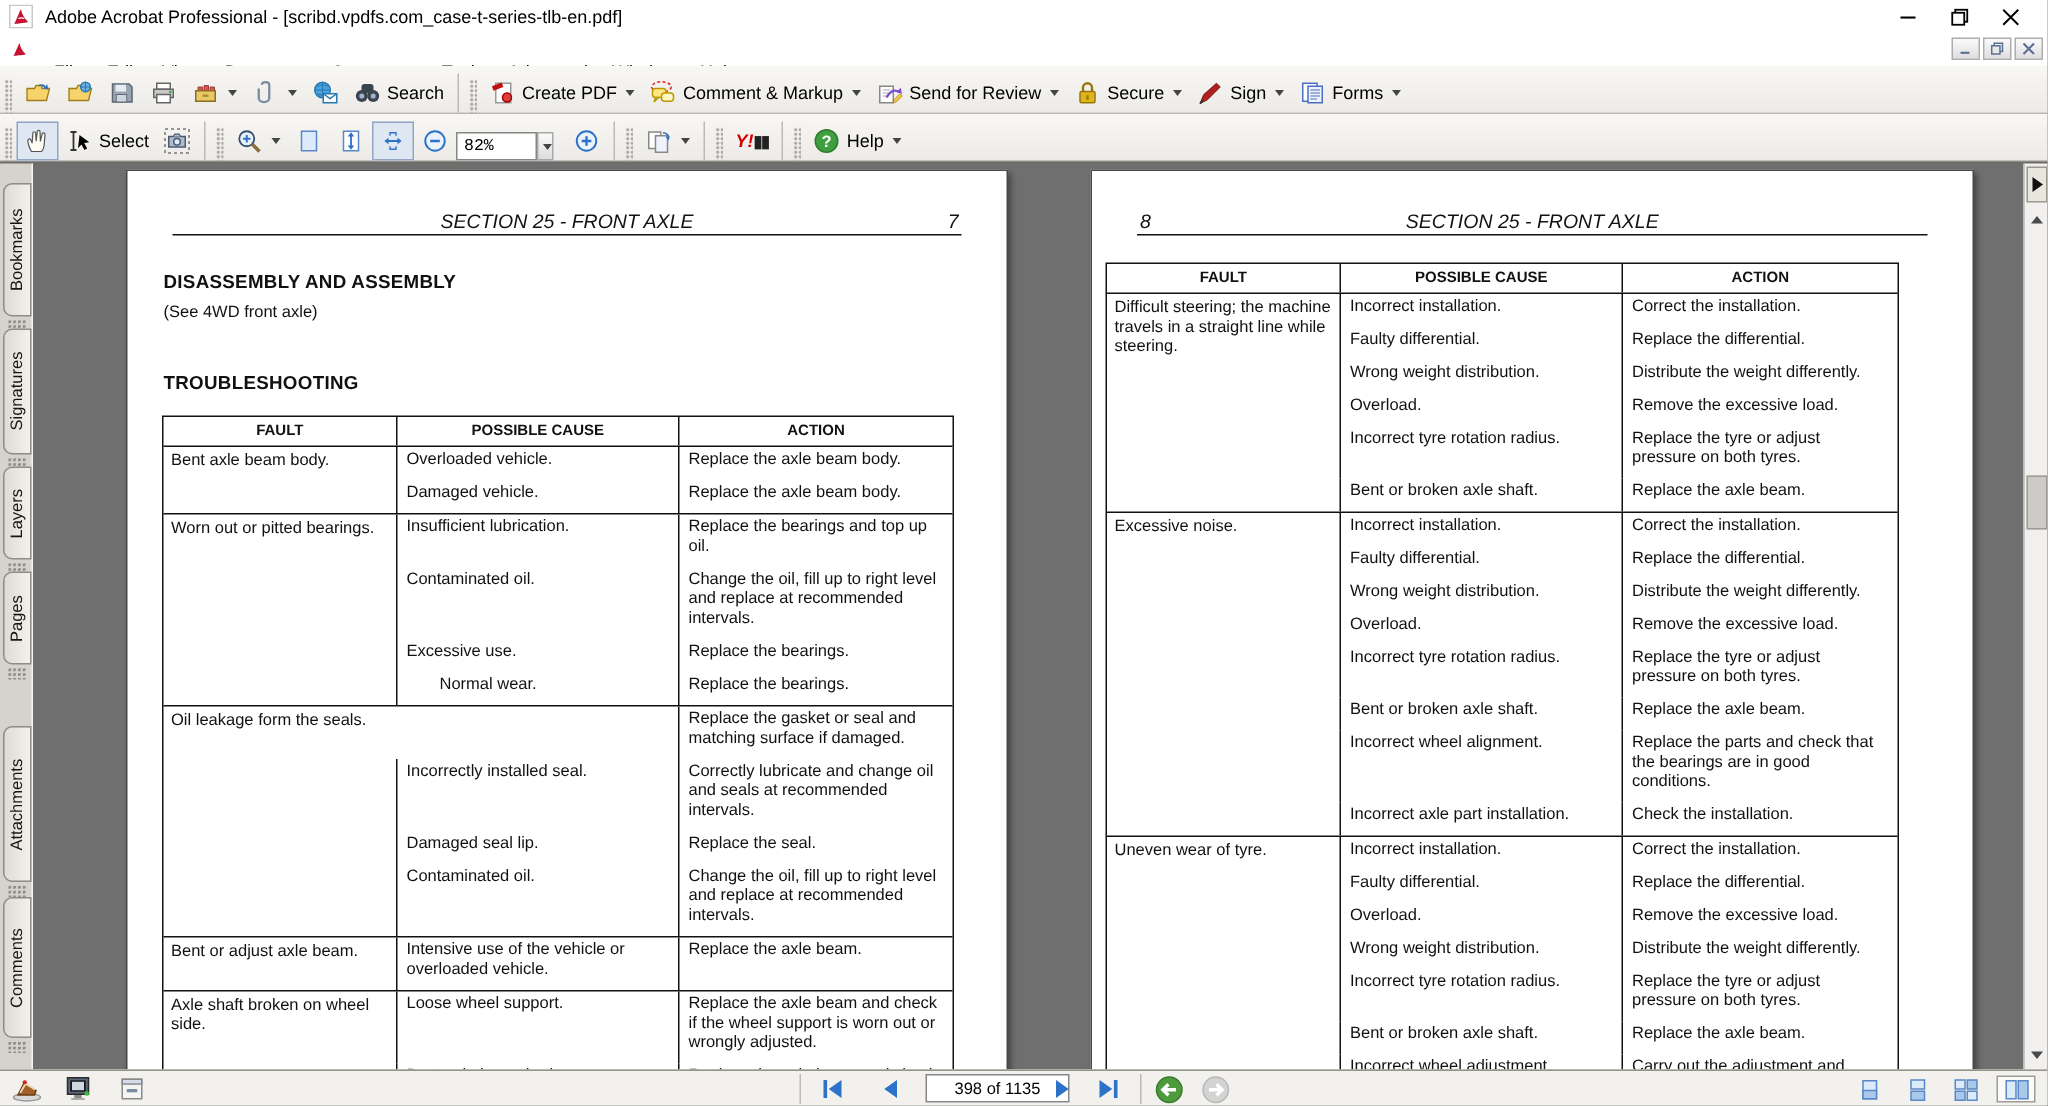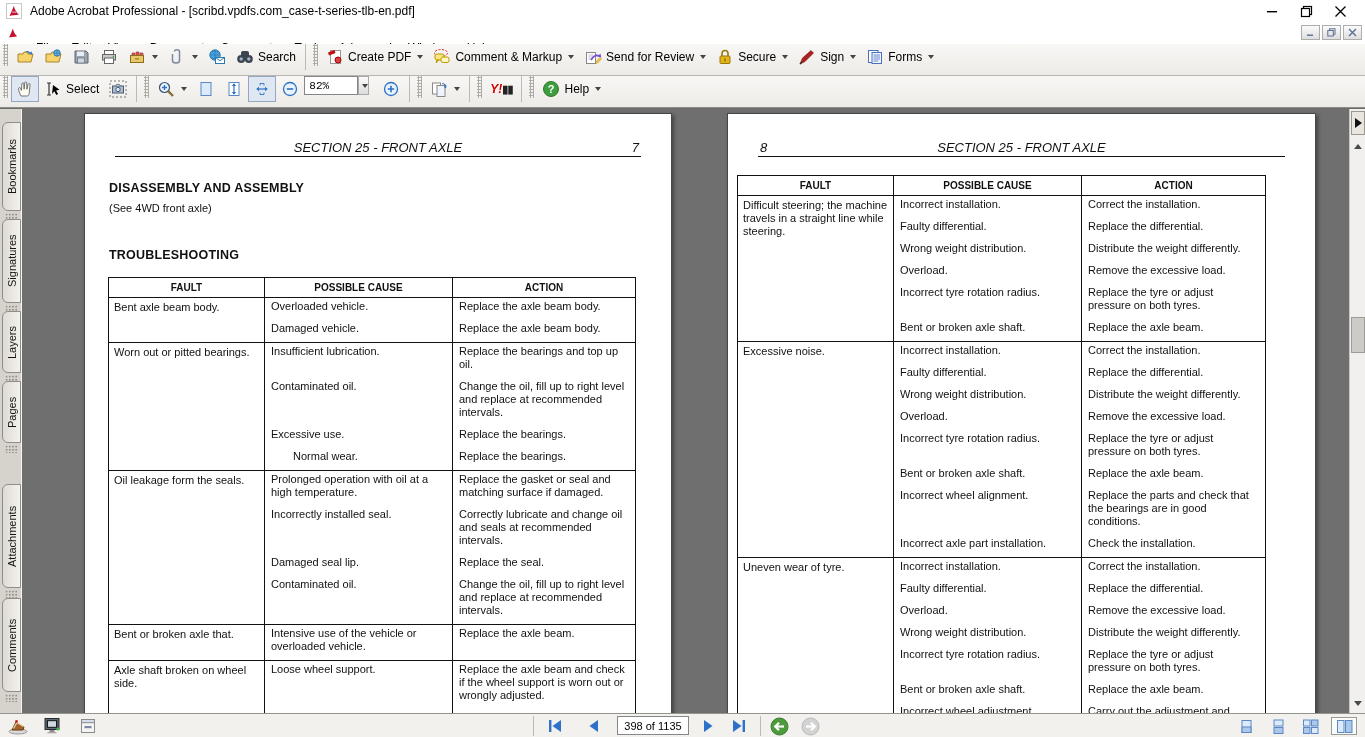--- a/index.html
+++ b/index.html
@@ -12,21 +12,21 @@
   #win-controls { position:absolute; right:8px; top:1px; display:flex; }
   .win-btn { width:34px; height:20px; display:flex; align-items:center; justify-content:center; }
 
   
   #menubar { position:absolute; top:22px; left:0; right:0; height:22px; background:#fff; display:flex; align-items:center; font-size:12px; }
   .menu-item { padding:3px 8px;margin-top:30px; }
   #mdi-controls { position:absolute; right:3px; top:3px; display:flex; gap:2px; }
   .mdi-btn { width:19px; height:15px; background:linear-gradient(#fbfbfb,#dedede); border:1px solid #adadad; display:flex; align-items:center; justify-content:center; }
 
   
-  .toolbar { position:absolute; left:0; right:0; background:linear-gradient(#f8f7f5,#ecebe7); border-bottom:1px solid #b9b6b0; display:flex; align-items:flex-start; }
+  .toolbar { position:absolute; left:0; right:0; background:linear-gradient(#f8f7f5,#ecebe7); border-bottom:1px solid #b9b6b0; display:flex; align-items:flex-end; }
   #toolbar1 { top:44px; height:32px; }
   #toolbar2 { top:76px; height:32px; border-bottom:1px solid #8e8c88; }
   .grip { width:5px; height:22px; margin:0 3px 0 3px; background-image:radial-gradient(circle at 1.5px 1.5px,#aeaca6 1px,transparent 1.3px); background-size:3px 3px; }
   .vsep { width:1px; height:26px; background:#bdbab4; margin:0 4px; }
   .tbtn { display:flex; align-items:center; gap:4px; height:26px; padding:0 4px; background:transparent; border:1px solid transparent; font-size:12px; font-family:inherit; color:#000; }
   .tbtn.selected { background:#dfe7f2; border:1px solid #94a6c2; }
   .caret { width:0; height:0; border-left:3.5px solid transparent; border-right:3.5px solid transparent; border-top:4px solid #444; margin-left:2px; }
   .icon16 { width:18px; height:18px; display:block; }
   .zoom-box { width:54px; height:19px; border:1px solid #868686; background:#fff; font-size:11px; font-family:Liberation Mono, monospace; padding:0 4px; }
   .combo-caret { width:11px; height:19px; background:linear-gradient(#fbfbfb,#dcdcdc); border:1px solid #a9a9a9; display:flex; align-items:center; justify-content:center; }
@@ -70,21 +70,21 @@
   .trow:last-child { border-bottom:none; }
   .fault-cell { grid-column:1; padding:3px 5px 0; font-size:11px; line-height:13px; }
   .cause-cell { grid-column:2; border-left:1px solid #111; padding:2px 6px 7px; font-size:11px; line-height:13px; }
   .action-cell { grid-column:3; border-left:1px solid #111; padding:2px 6px 7px; font-size:11px; line-height:13px; }
 
   
   #statusbar { position:absolute; bottom:0; left:0; right:0; height:24px; background:#f2f1ee; border-top:1px solid #95938e; }
   .sb-abs { position:absolute; top:3px; }
   .sb-sep { position:absolute; top:2px; width:1px; height:20px; background:#bdbab4; }
   .nav-btn { display:flex; align-items:center; justify-content:center; width:26px; height:18px; }
-  .page-box { position:absolute; left:617px; top:2px; width:72px; height:19px; border:1px solid #868686; background:#fff; text-align:center; font-size:11px; font-family:inherit; }
+  .page-box { position:absolute; left:617px; top:2px; width:96px; height:19px; border:1px solid #868686; background:#fff; text-align:center; font-size:11px; font-family:inherit; }
   .vm { position:absolute; top:3px; width:26px; height:18px; display:flex; align-items:center; justify-content:center; }
   .vm.selected { border:1px solid #9a9a96; background:#fbfbfa; }
 </style>
 </head>
 <body>
 
 <div id="titlebar">
   <svg class="app-icon" viewBox="0 0 16 16">
       <rect x="0.5" y="0.5" width="15" height="15" fill="#fff" stroke="#c9c9c9"></rect>
       <path d="M3.5 13C5.5 9 7.2 4.2 8 3c.4 2.8 2.2 6.4 4.8 8.6-3 .9-7.3.9-9.3 1.4z" fill="#c41230"></path>
@@ -408,31 +408,30 @@
               <div class="action-cell" style="grid-area: 1 / 3;">Replace the bearings and top up oil.</div>
               <div class="cause-cell" style="grid-area: 2 / 2;">Contaminated oil.</div>
               <div class="action-cell" style="grid-area: 2 / 3;">Change the oil, fill up to right level and replace at recommended intervals.</div>
               <div class="cause-cell" style="grid-area: 3 / 2;">Excessive use.</div>
               <div class="action-cell" style="grid-area: 3 / 3;">Replace the bearings.</div>
               <div class="cause-cell" style="grid-area: 4 / 2; padding-left: 28px;">Normal wear.</div>
               <div class="action-cell" style="grid-area: 4 / 3;">Replace the bearings.</div>
             </div>
             <div class="trow">
               <div class="fault-cell" style="grid-row: 1 / span 4;">Oil leakage form the seals.</div>
-              <div class="cause-cell" style="grid-area: 1 / 2;">Prolonged operation with oil at a high temperature.</div>
               <div class="action-cell" style="grid-area: 1 / 3;">Replace the gasket or seal and matching surface if damaged.</div>
               <div class="cause-cell" style="grid-area: 2 / 2;">Incorrectly installed seal.</div>
               <div class="action-cell" style="grid-area: 2 / 3;">Correctly lubricate and change oil and seals at recommended intervals.</div>
               <div class="cause-cell" style="grid-area: 3 / 2;">Damaged seal lip.</div>
               <div class="action-cell" style="grid-area: 3 / 3;">Replace the seal.</div>
               <div class="cause-cell" style="grid-area: 4 / 2;">Contaminated oil.</div>
               <div class="action-cell" style="grid-area: 4 / 3;">Change the oil, fill up to right level and replace at recommended intervals.</div>
             </div>
             <div class="trow">
-              <div class="fault-cell" style="grid-row: 1 / span 1;">Bent or broken axle that.</div>
+              <div class="fault-cell" style="grid-row: 1 / span 1;">Bent or adjust axle beam.</div>
               <div class="cause-cell" style="grid-area: 1 / 2;">Intensive use of the vehicle or overloaded vehicle.</div>
               <div class="action-cell" style="grid-area: 1 / 3;">Replace the axle beam.</div>
             </div>
             <div class="trow">
               <div class="fault-cell" style="grid-row: 1 / span 2;">Axle shaft broken on wheel side.</div>
               <div class="cause-cell" style="grid-area: 1 / 2;">Loose wheel support.</div>
               <div class="action-cell" style="grid-area: 1 / 3;">Replace the axle beam and check if the wheel support is worn out or wrongly adjusted.</div>
               <div class="cause-cell" style="grid-area: 2 / 2;">Bent axle beam body.</div>
               <div class="action-cell" style="grid-area: 2 / 3;">Replace the axle beam and check if the wheel support is worn out or</div>
             </div>

